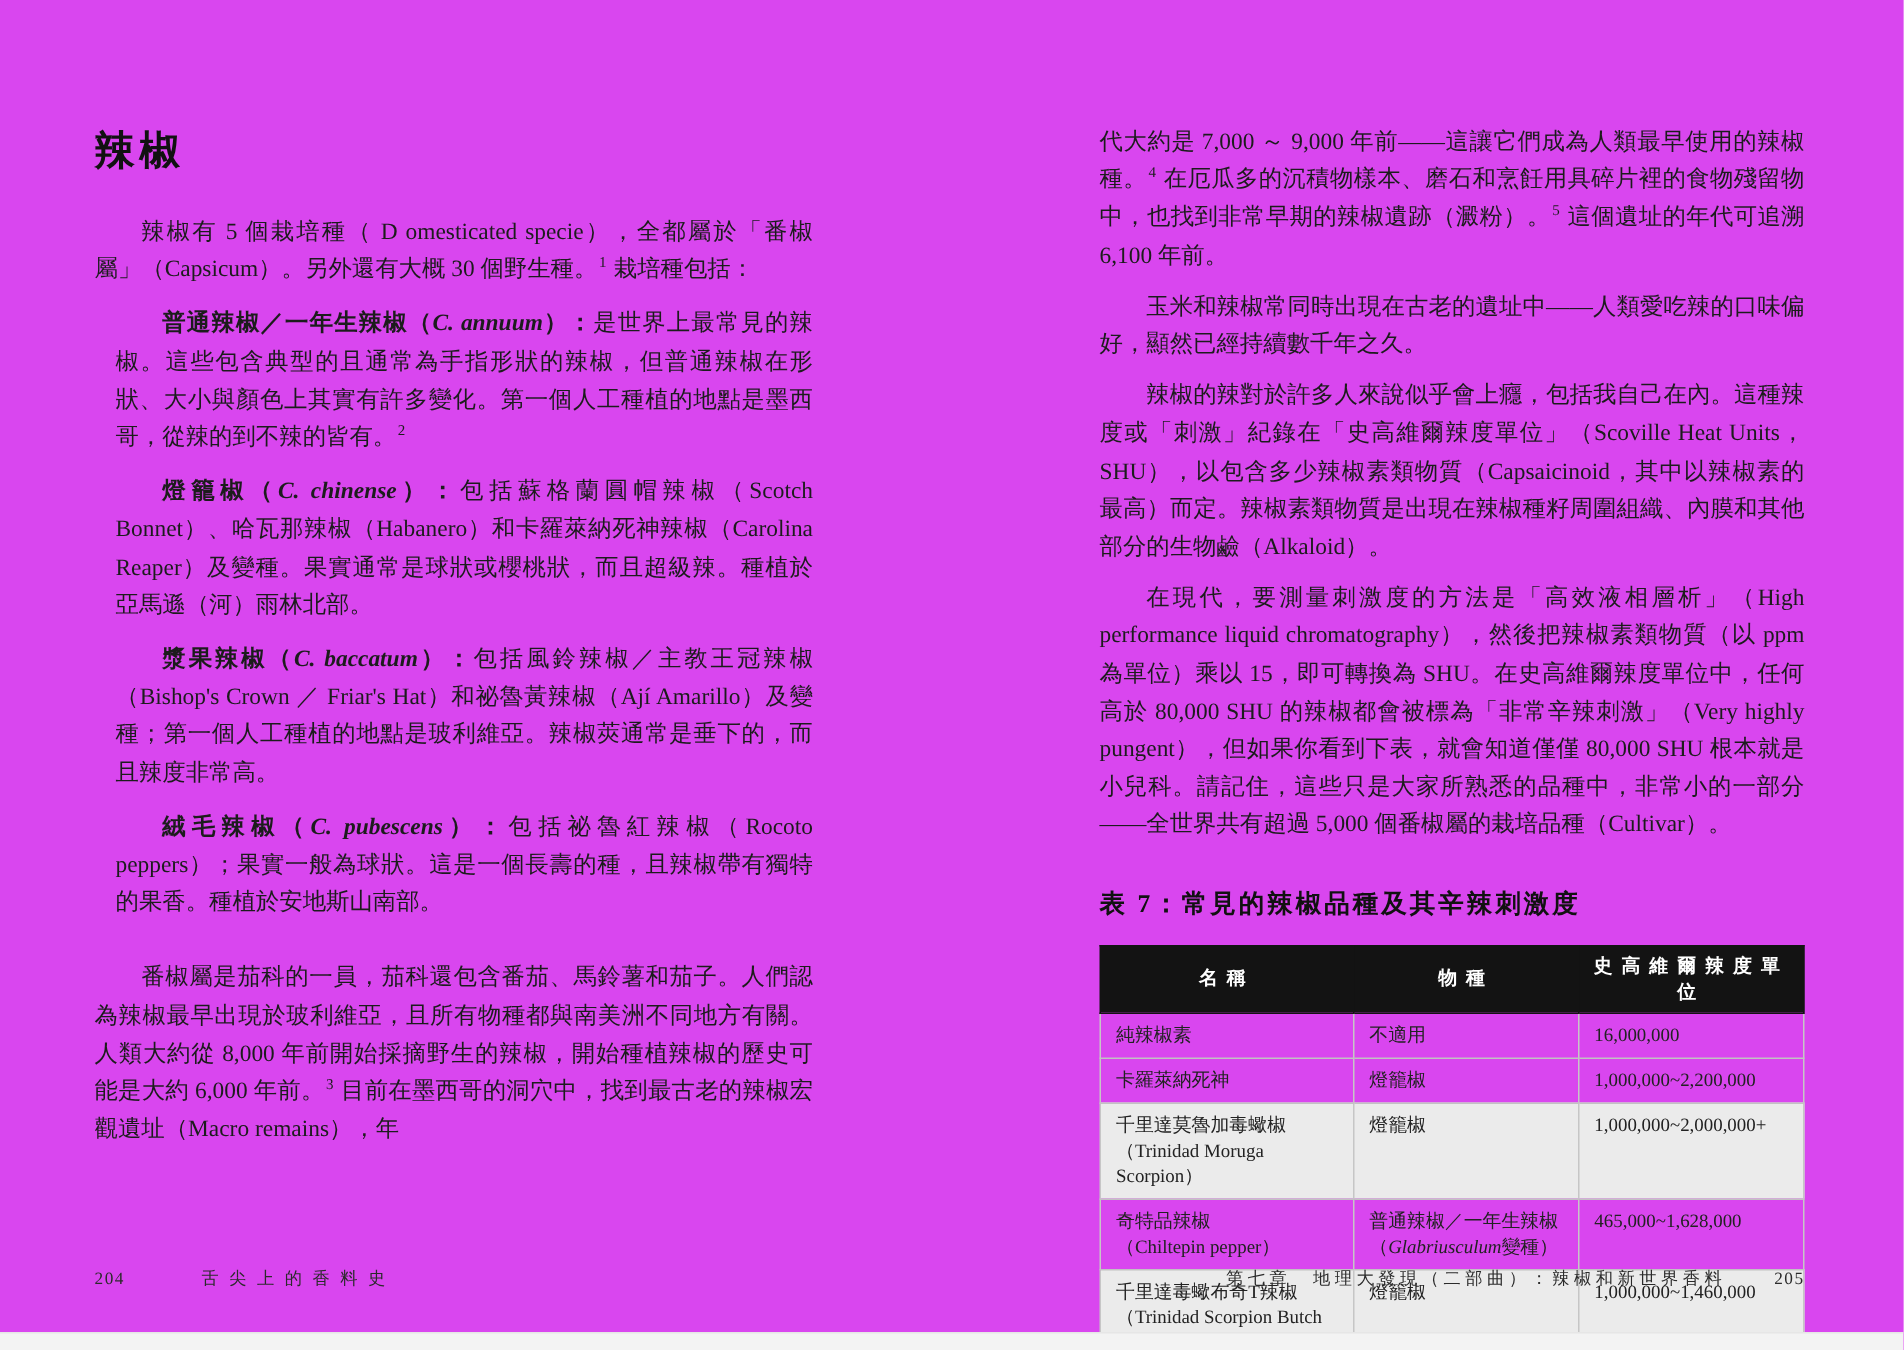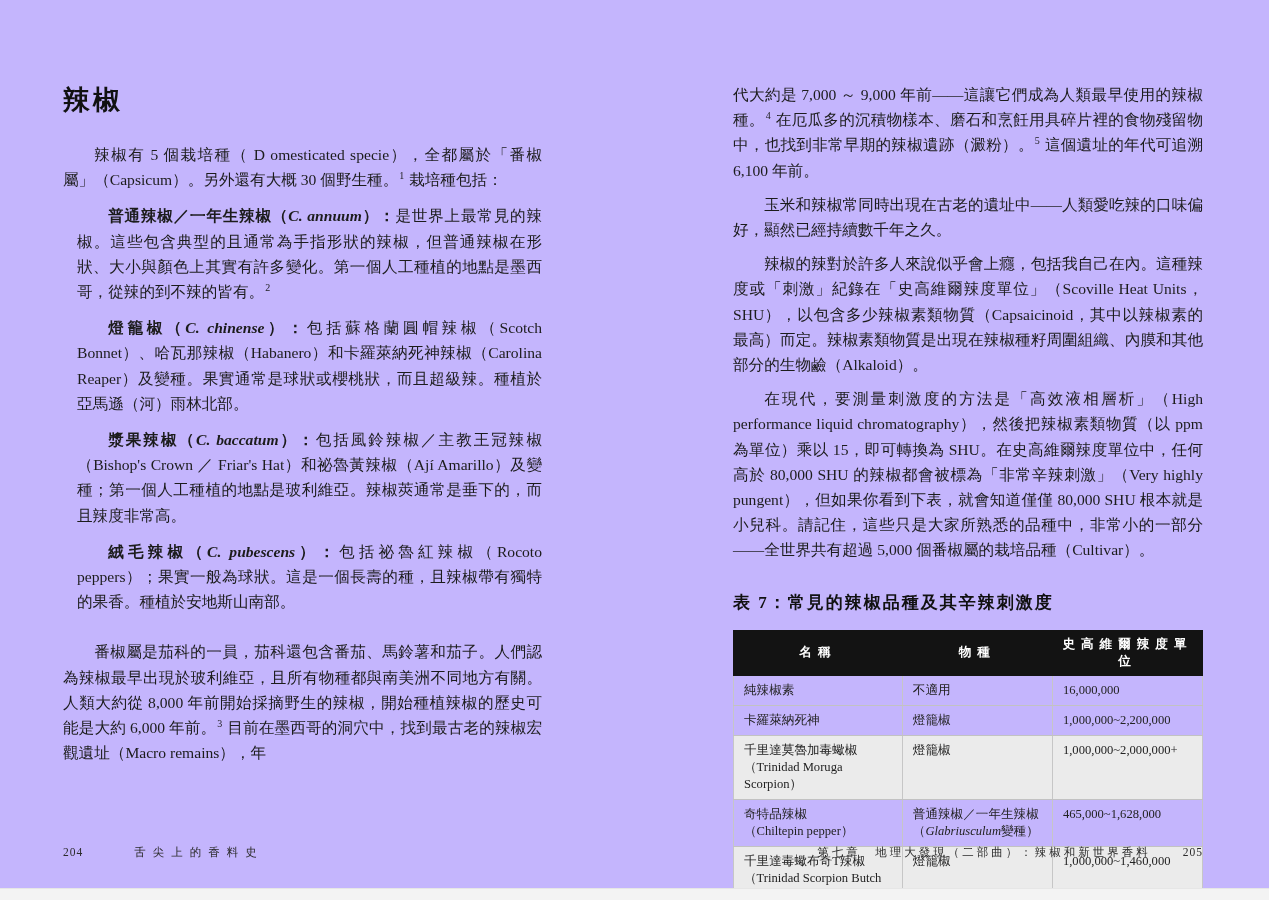--- a/index.html
+++ b/index.html
@@ -4,21 +4,21 @@
 <style>
   * { margin: 0; padding: 0; box-sizing: border-box; }
   html, body { width: 1269px; height: 900px; }
   body {
     background: #ffffff;
     font-family: "Liberation Serif", "DejaVu Serif", serif;
     color: #1a1a1a;
     position: relative;
     overflow: hidden;
   }
-  .spread { position: absolute; inset: 0; background: #c4b5fd; }
+  .spread { position: absolute; inset: 0; background: #d946ef; }
 
   
   .page-left {
     position: absolute; left: 63px; top: 82px; width: 479px;
   }
   .page-title {
     font-size: 27px; font-weight: bold; letter-spacing: 3px;
     margin-bottom: 24px; color: #111;
   }
   .para {

